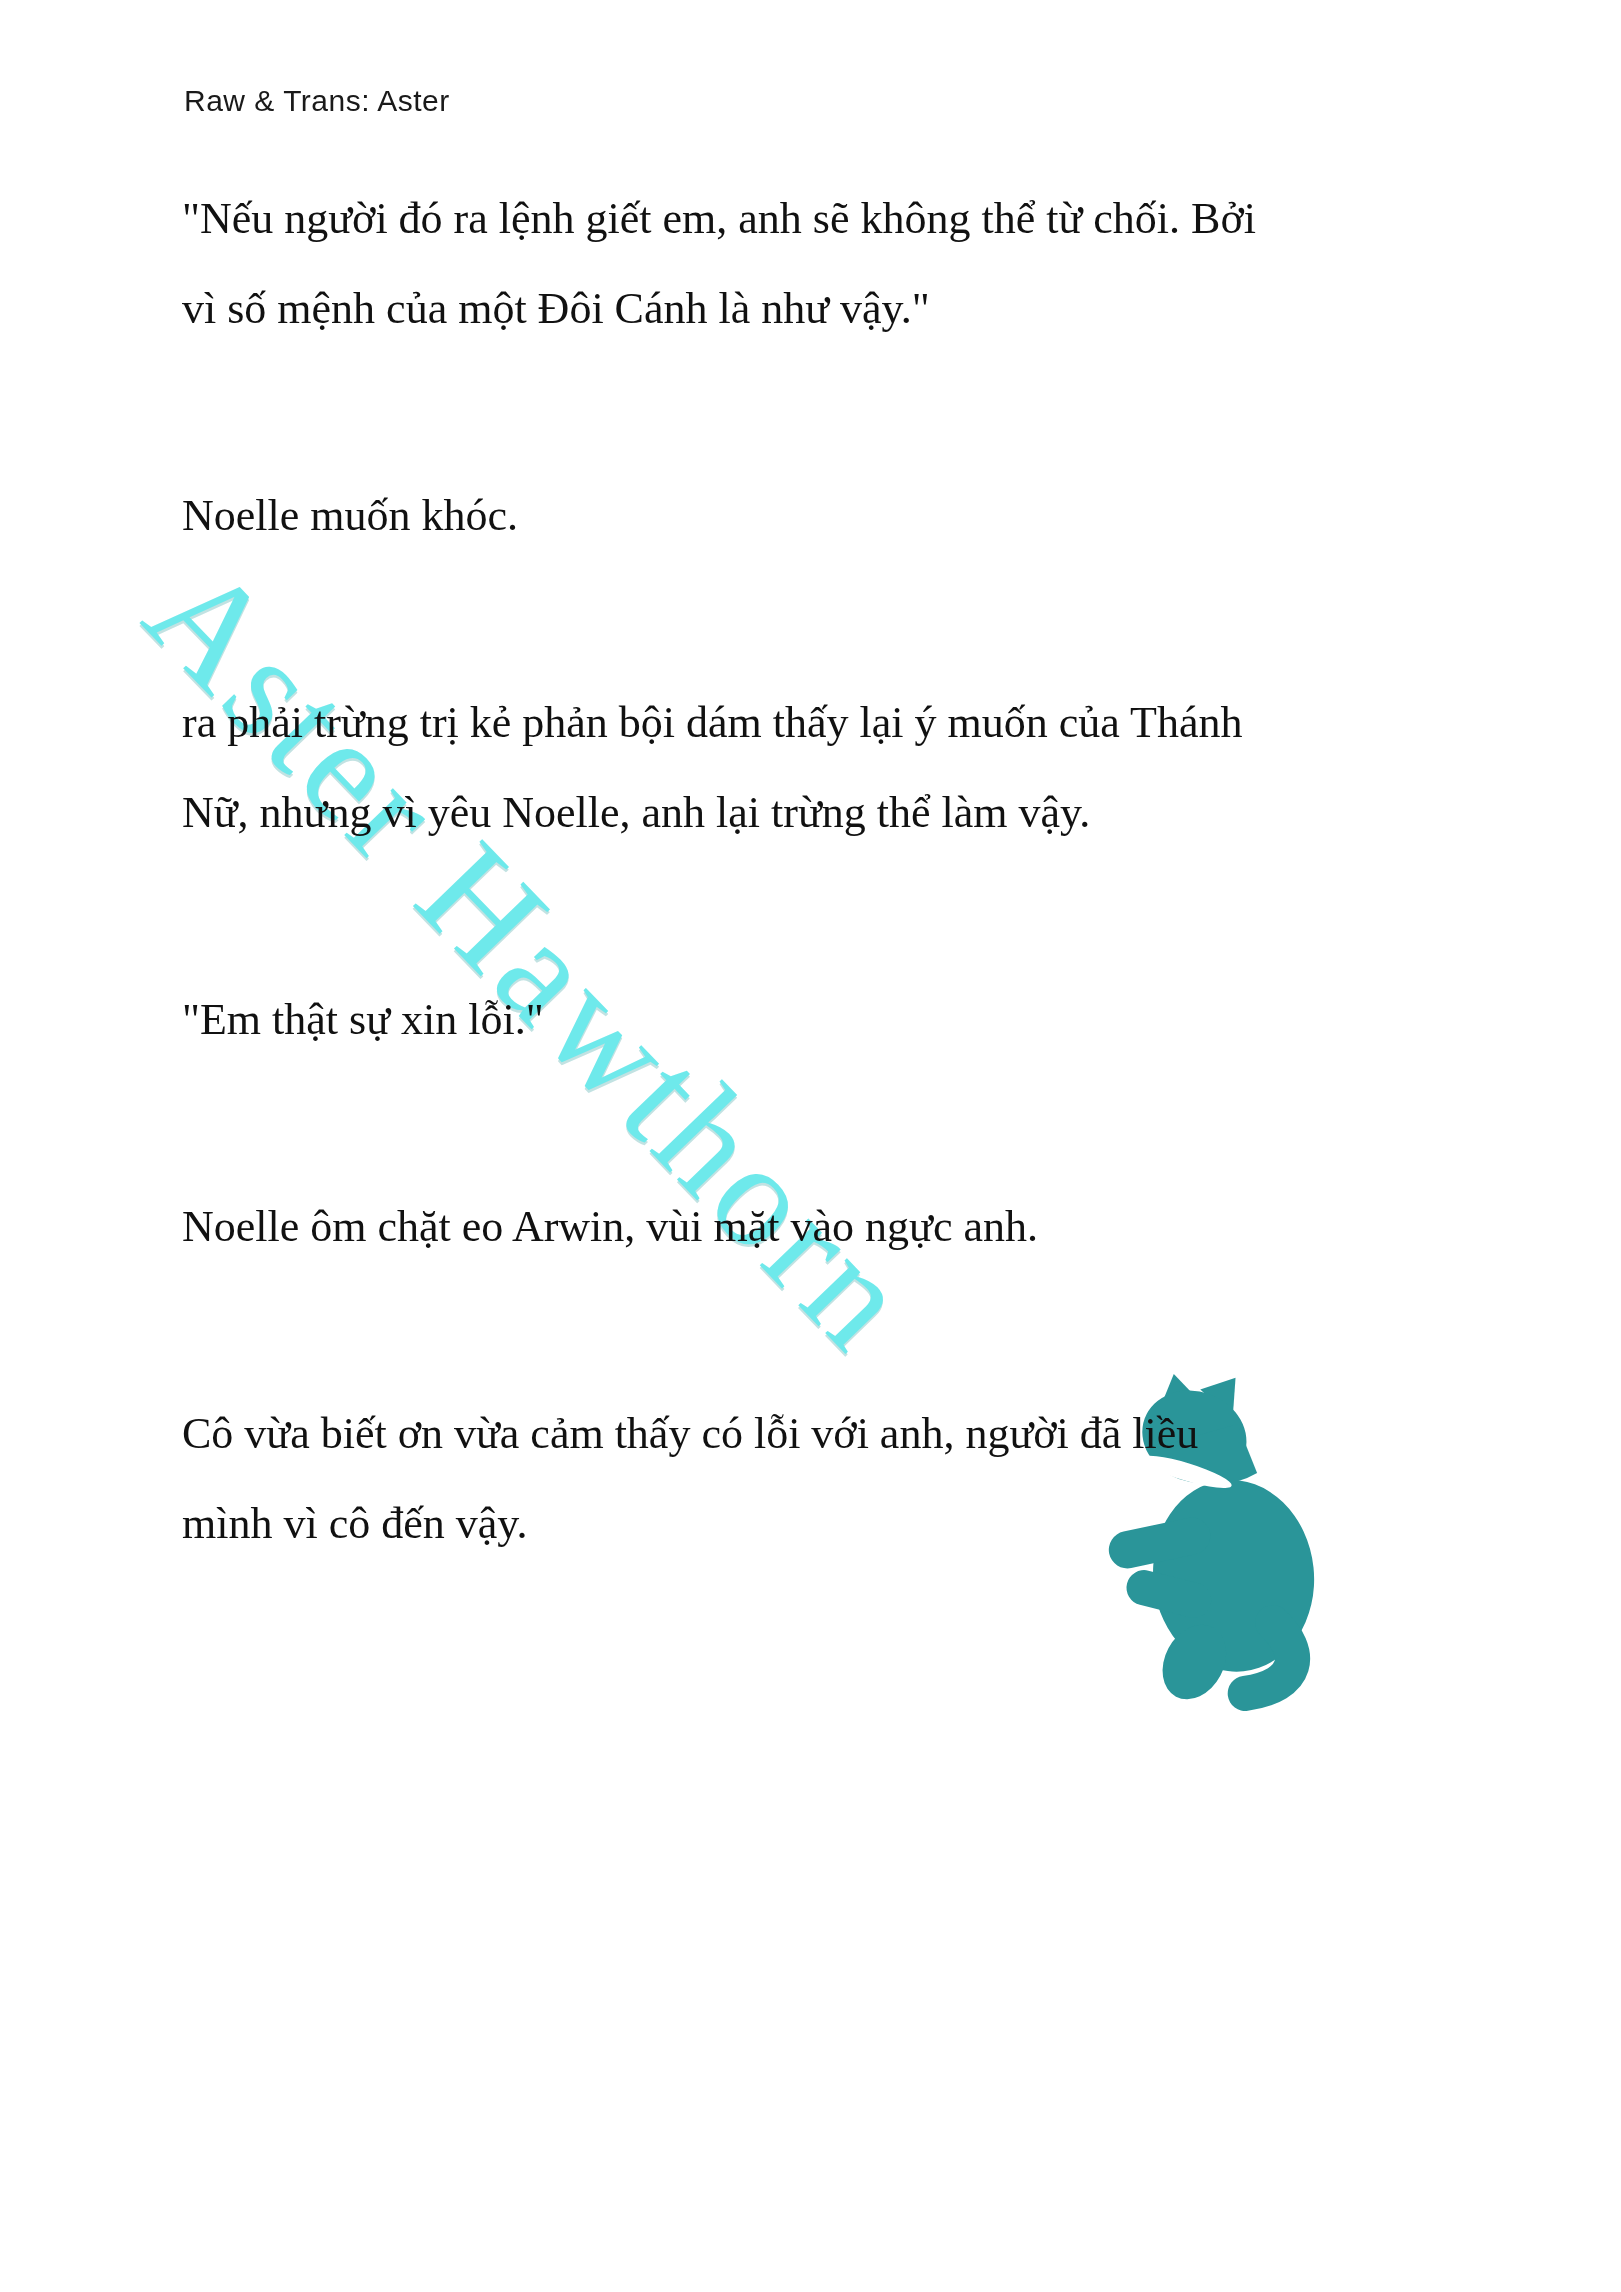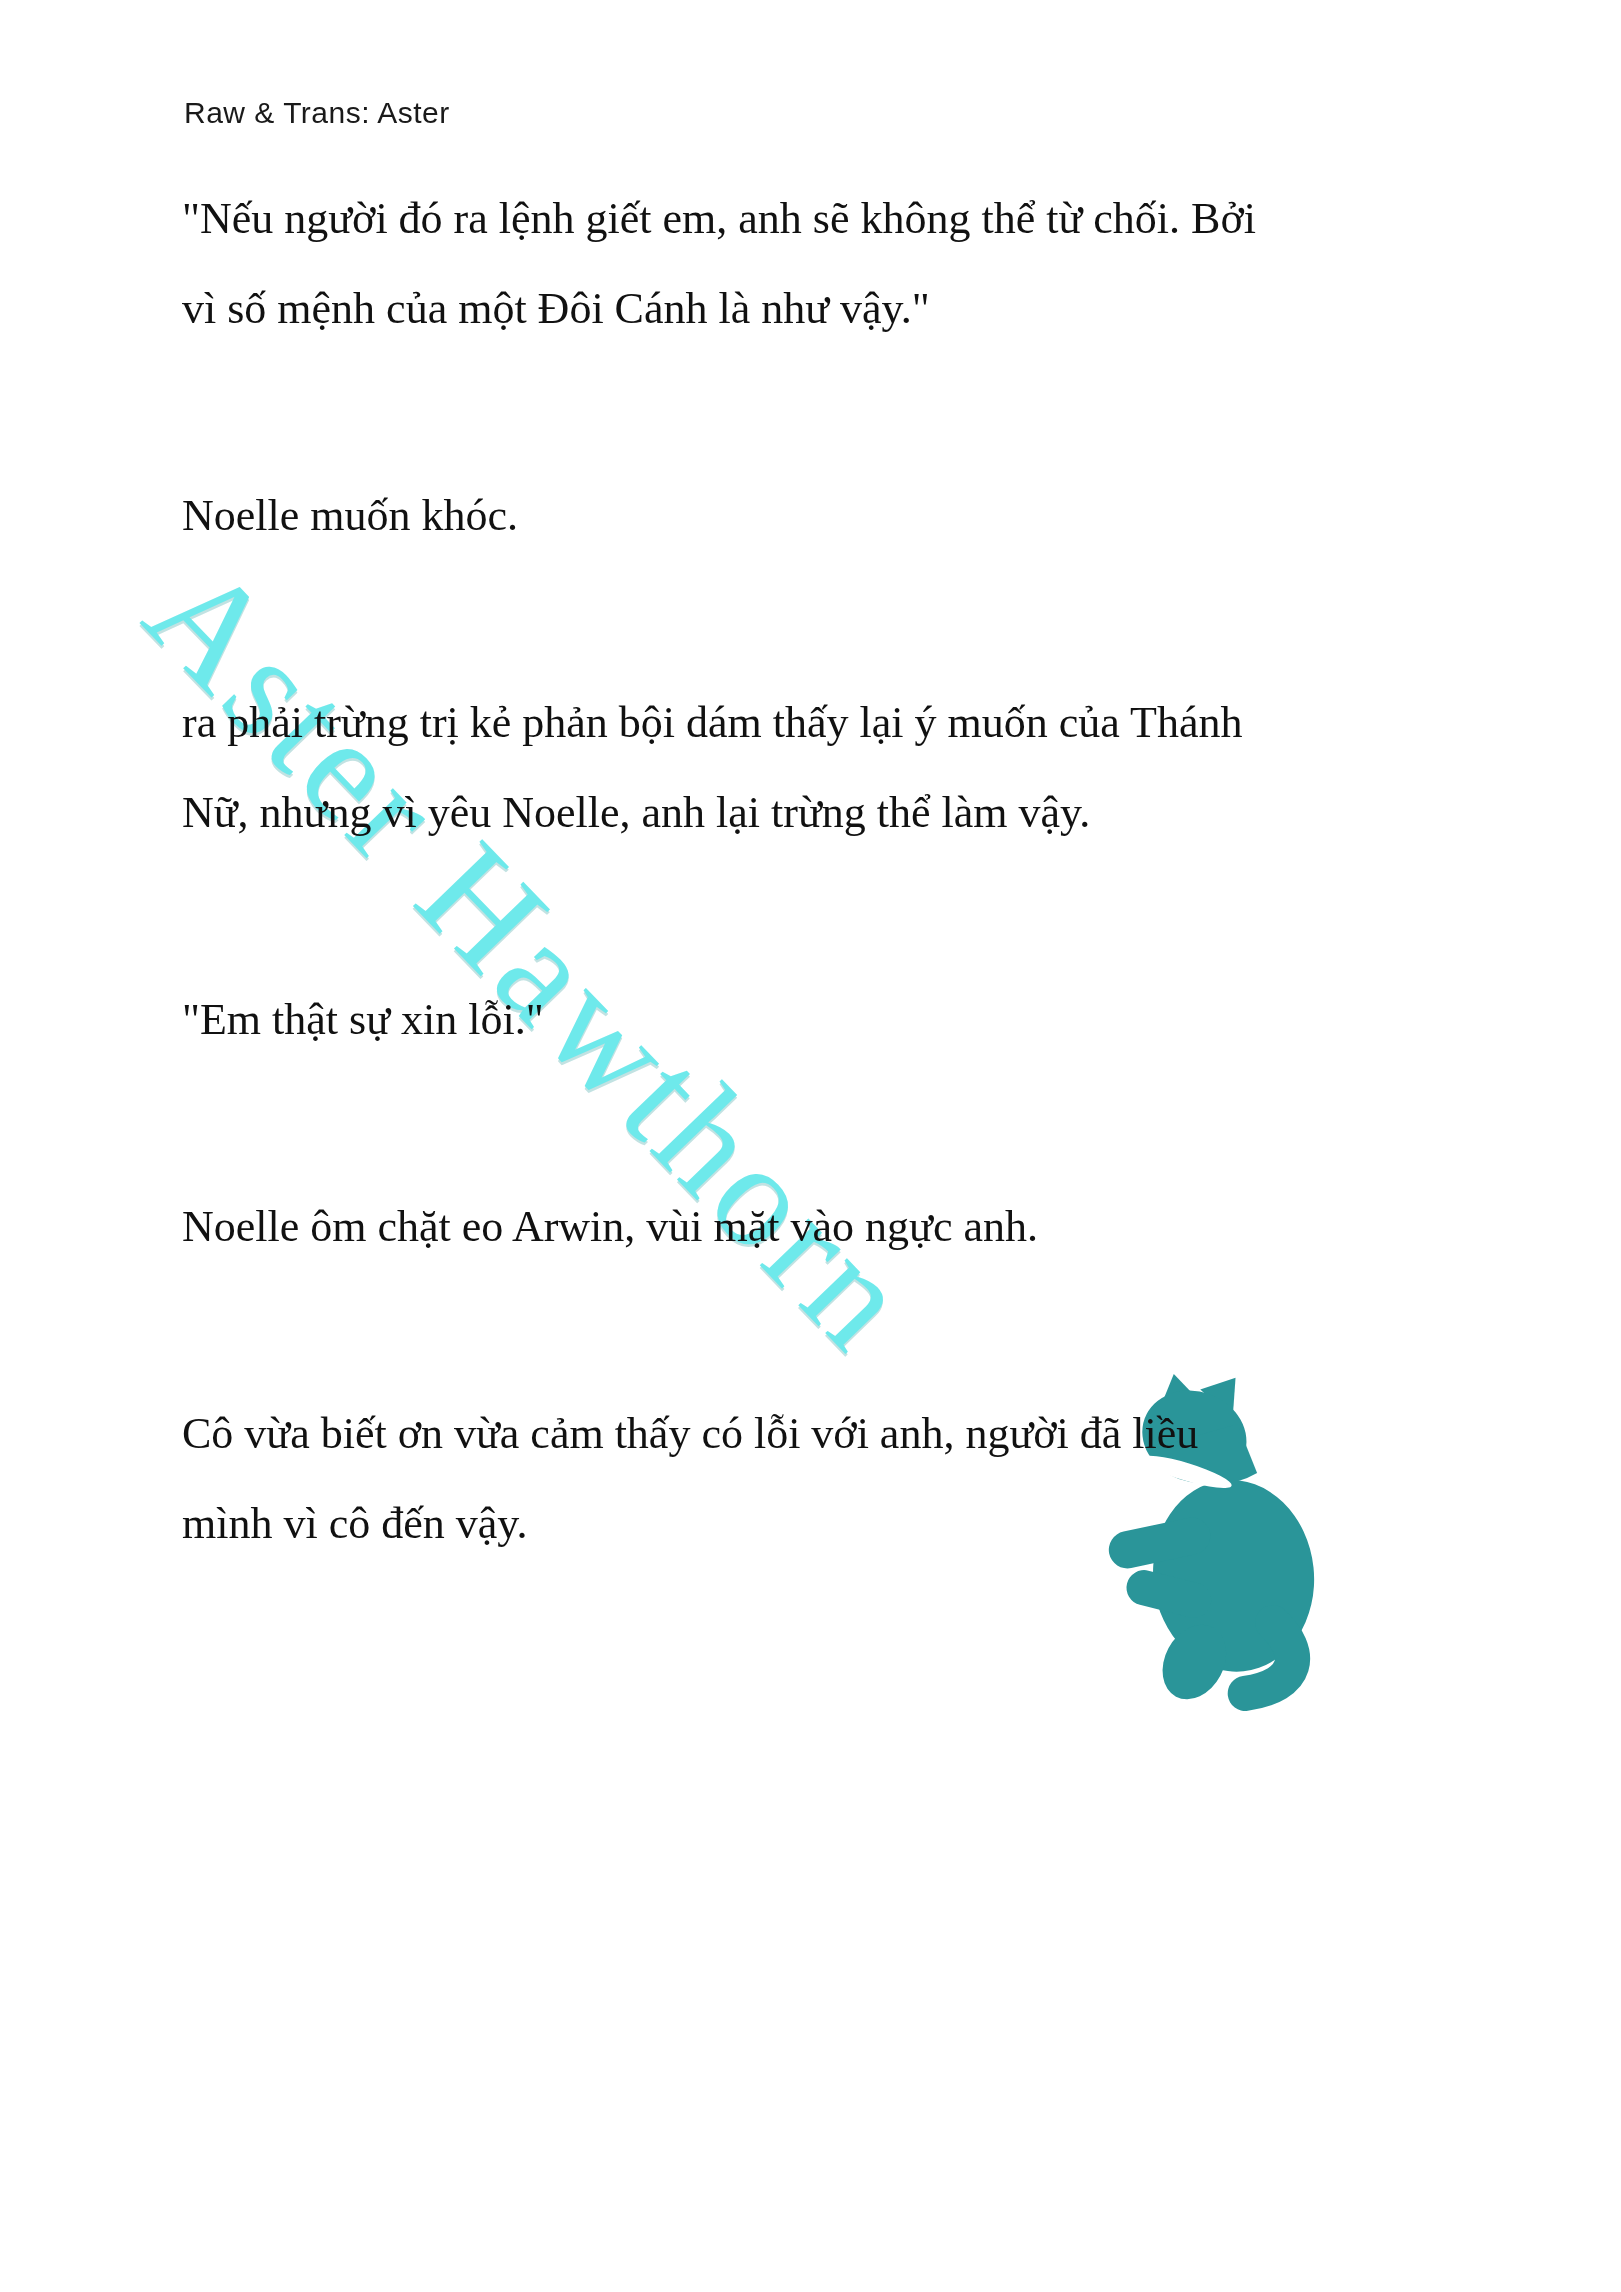--- a/index.html
+++ b/index.html
@@ -8,21 +8,21 @@
     width:1621px;
     height:2293px;
     background:#ffffff;
     overflow:hidden;
     font-family:"Liberation Serif", serif;
     color:#111111;
   }
   .header{
     position:absolute;
     left:184px;
-    top:96px;
+    top:84px;
     font-family:"Liberation Sans", sans-serif;
     font-size:30px;
     letter-spacing:0.5px;
     color:#1a1a1a;
     z-index:3;
   }
   .watermark{
     position:absolute;
     left:235px;
     top:529px;

